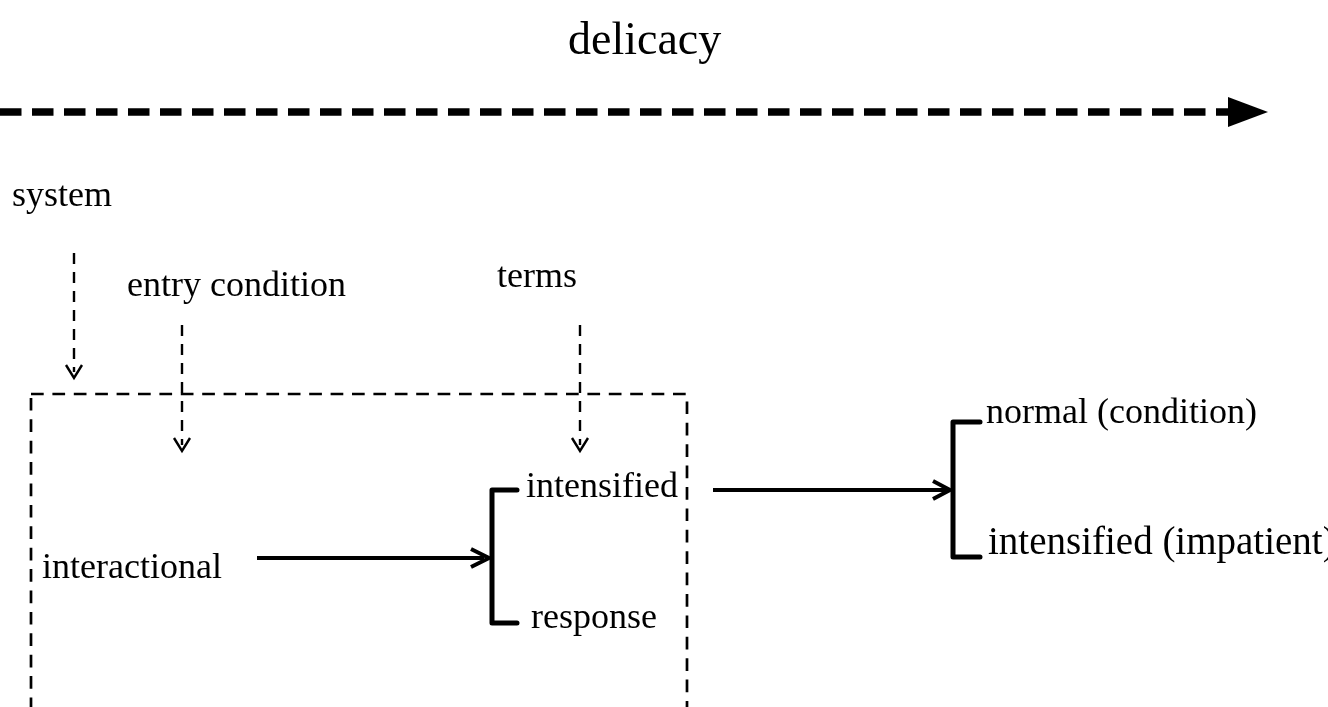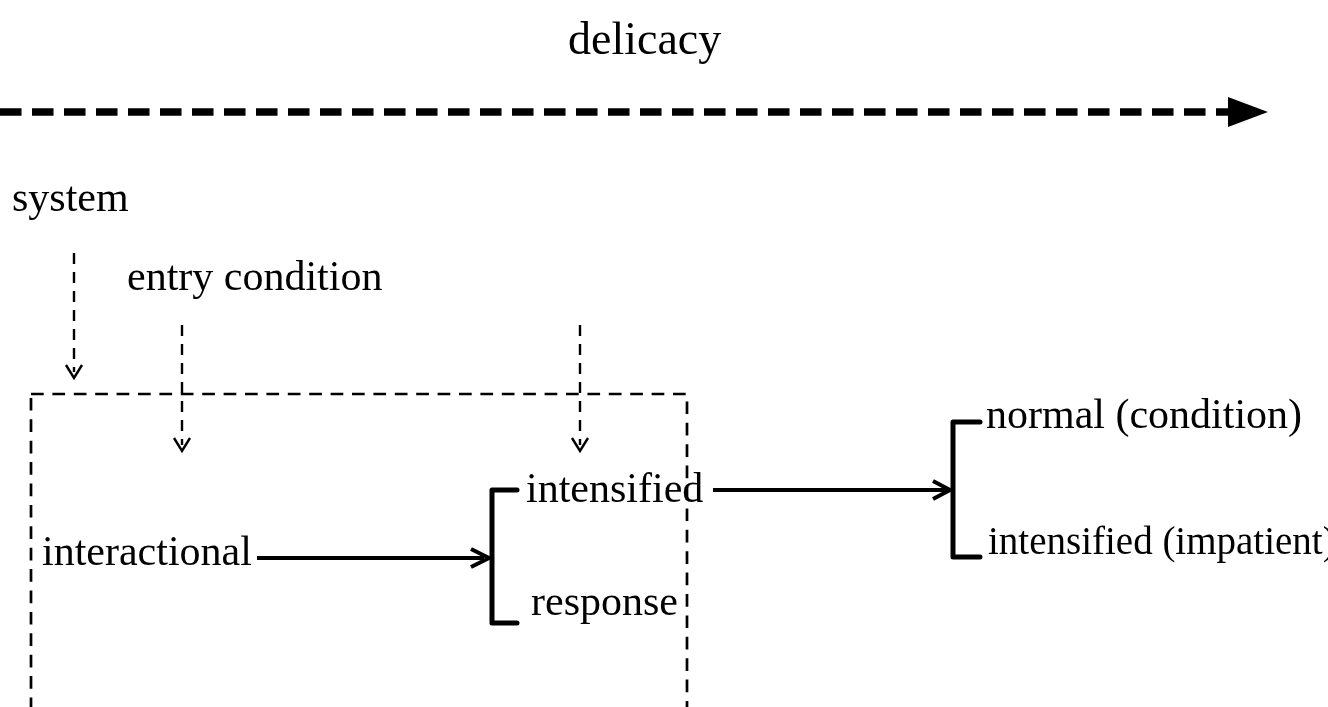--- a/index.html
+++ b/index.html
@@ -15,30 +15,30 @@
   }
   .lines-layer {
     position: absolute;
     left: 0; top: 0;
     width: 1328px; height: 707px;
   }
   .lbl {
     position: absolute;
     line-height: 1;
     white-space: nowrap;
-    font-size: 42px;
+    font-size: 36px;
     color: #000000;
   }
   .lbl-delicacy      { left: 568px;  top: -4px;  font-size: 46px; }
   .lbl-system        { left: 12px;   top: 156px; }
-  .lbl-entry         { left: 127px;  top: 235px; }
+  .lbl-entry         { left: 127px;  top: 246px; }
   .lbl-terms         { left: 497px;  top: 237px; }
-  .lbl-interactional { left: 42px;   top: 510px; }
+  .lbl-interactional { left: 42px;   top: 528px; }
   .lbl-initiation    { left: 526px;  top: 447px; }
-  .lbl-response      { left: 531px;  top: 560px; font-family: Liberation Serif, serif; }
+  .lbl-response      { left: 531px;  top: 578px; font-family: Liberation Serif, serif; }
   .lbl-normal        { left: 986px;  top: 373px; }
   .lbl-intensified   { left: 988px;  top: 501px; font-size: 39px; }
   svg line, svg path, svg rect { stroke: #000000; }
 </style>
 </head>
 <body>
 
 <div class="canvas">
 
   <svg class="lines-layer" viewBox="0 0 1328 707" width="1328" height="707" fill="none" xmlns="http://www.w3.org/2000/svg">
@@ -67,20 +67,21 @@
 
     <path d="M980,402 L953,402 L953,537 L980,537" stroke-width="5" stroke-linejoin="round" stroke-linecap="round"></path>
   </svg>
 
   <div class="lbl lbl-delicacy">delicacy</div>
 
   <div class="lbl lbl-system">system</div>
 
   <div class="lbl lbl-entry">entry condition</div>
 
+  <div class="lbl lbl-terms">terms</div>
 
   <div class="lbl lbl-interactional">interactional</div>
 
   <div class="lbl lbl-initiation">intensified</div>
 
   <div class="lbl lbl-response">response</div>
 
   <div class="lbl lbl-normal">normal (condition)</div>
 
   <div class="lbl lbl-intensified">intensified (impatient)</div>

